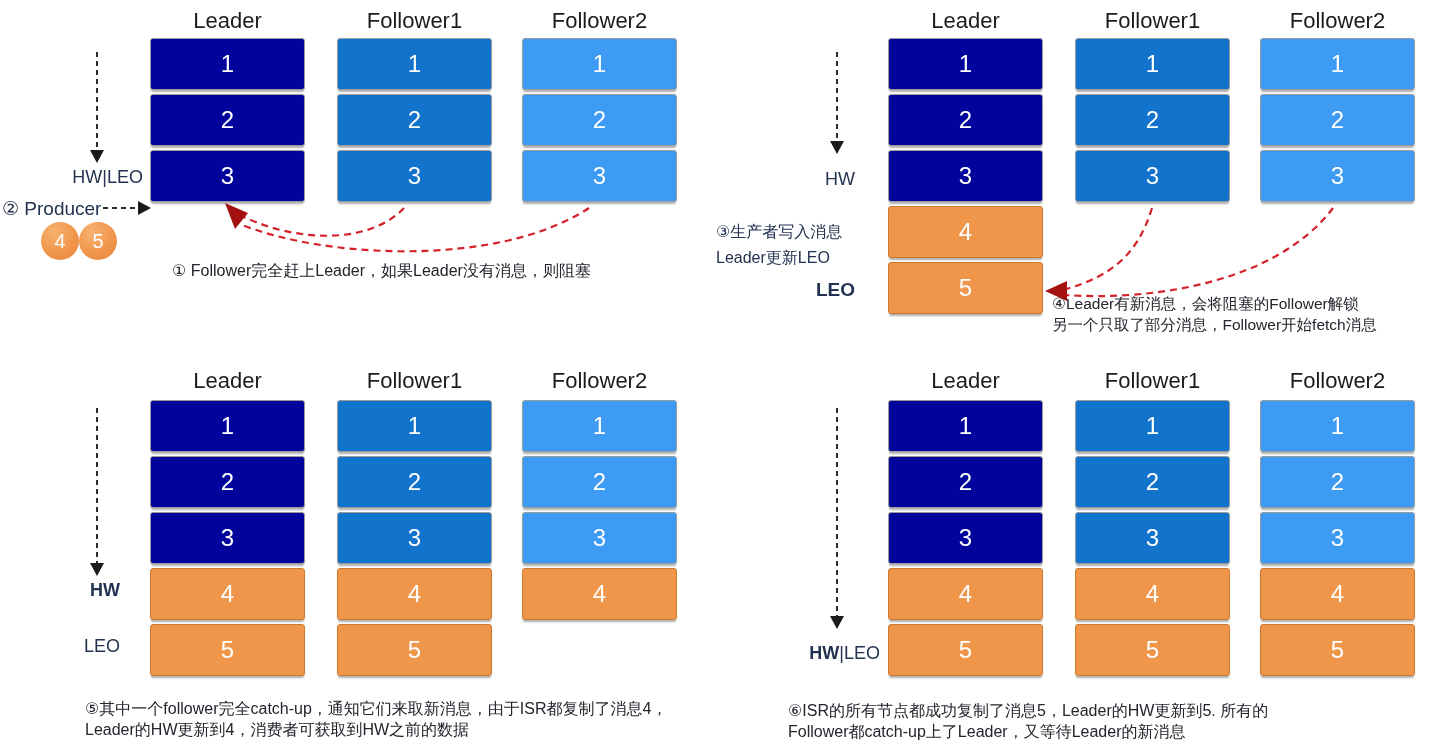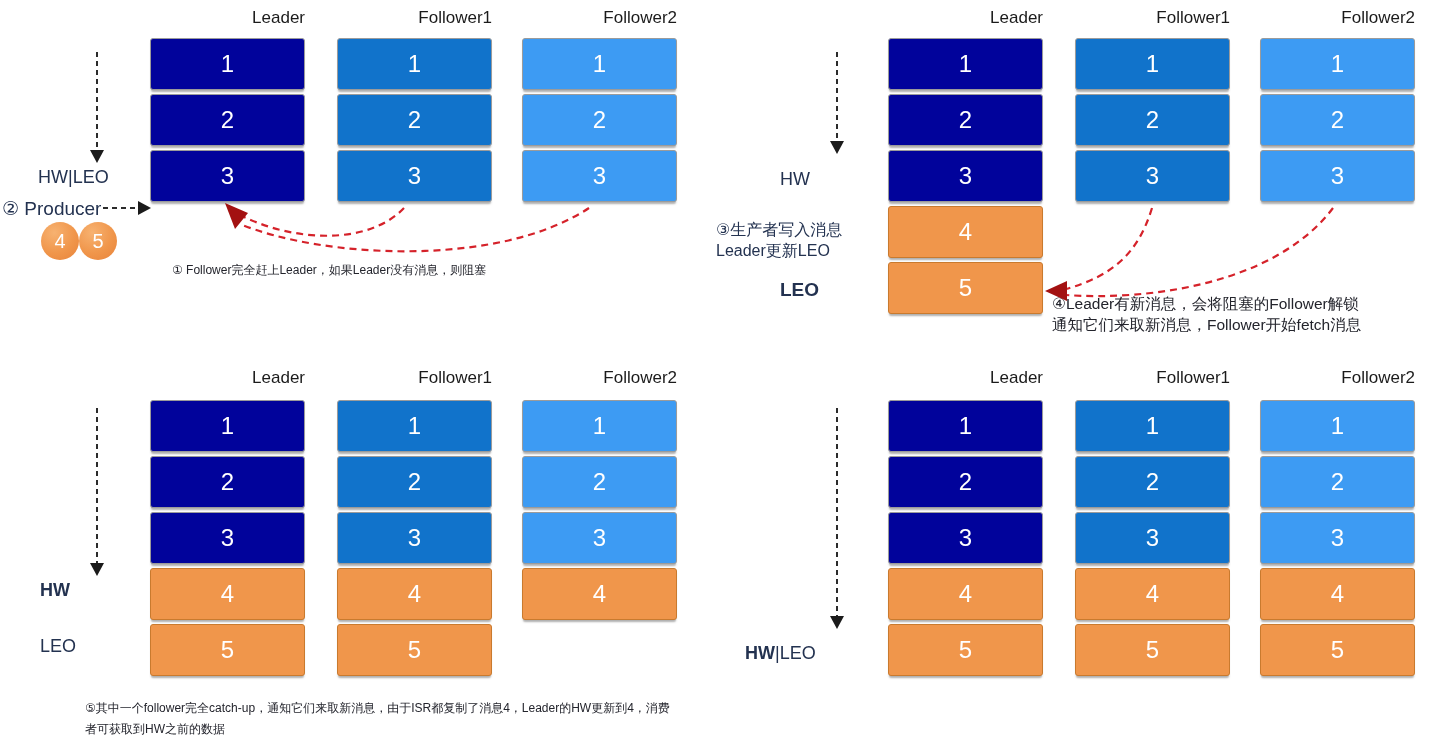--- a/index.html
+++ b/index.html
@@ -1,37 +1,37 @@
 <!DOCTYPE html>
 <html><head>
 <meta charset="utf-8">
 <style>
   html,body{margin:0;padding:0;background:#ffffff;}
   #canvas{
     position:relative;width:1431px;height:748px;background:#ffffff;overflow:hidden;
     font-family:"Liberation Sans","DejaVu Sans",sans-serif;
   }
-  .hdr{position:absolute;width:155px;text-align:right;font-size:17px;color:#1b1b1b;}
+  .hdr{position:absolute;width:155px;text-align:center;font-size:22px;color:#1b1b1b;}
   .col{position:absolute;width:155px;display:flex;flex-direction:column;gap:4px;}
   .blk{
     height:52px;border:1px solid #9b9b9b;border-radius:3px;
     display:flex;align-items:center;justify-content:center;
     color:#ffffff;font-size:24px;
     box-shadow:0 3px 2px -1px rgba(110,110,110,0.55);
     box-sizing:border-box;
   }
   .navy{background:#01039B;}
   .mid{background:#1173CB;}
   .light{background:#3D9BF3;}
   .orange{background:#F0964B;border-color:#c97a2e;}
   .sidelabel{position:absolute;color:#233250;font-size:18px;}
-  .right{text-align:left;}
+  .right{text-align:right;}
   .bold{font-weight:bold;}
-  .caption{position:absolute;color:#23242C;font-size:12px;line-height:21px;white-space:pre-line;}
-  .note{position:absolute;color:#233250;font-size:16px;line-height:21px;white-space:pre-line;}
+  .caption{position:absolute;color:#23242C;font-size:16px;line-height:21px;white-space:pre-line;}
+  .note{position:absolute;color:#233250;font-size:16px;line-height:26px;white-space:pre-line;}
   .pending{
     position:absolute;width:38px;height:38px;border-radius:50%;
     background:radial-gradient(circle at 35% 28%, #F7B271 0%, #F0964B 55%, #E8833A 100%);
     display:flex;align-items:center;justify-content:center;
     color:#ffffff;font-size:20px;
   }
   svg.overlay{position:absolute;left:0;top:0;z-index:6;pointer-events:none;}
 </style>
 </head>
 <body>
@@ -84,21 +84,21 @@
     <div class="blk light">1</div>
     <div class="blk light">2</div>
     <div class="blk light">3</div>
   </div>
 
   <div class="sidelabel right" style="left:780px;top:169px;width:75px">HW</div>
   <div class="note" style="left:716px;top:219px;width:170px">③生产者写入消息
 Leader更新LEO</div>
   <div class="sidelabel right bold" style="left:780px;top:279px;width:75px;font-size:19px">LEO</div>
   <div class="caption" style="left:1052px;top:293px;width:378px;font-size:15.5px">④Leader有新消息，会将阻塞的Follower解锁
-通知它们来取新消息，Follower开始fetch消息</div>
+另一个只取了部分消息，Follower开始fetch消息</div>
 
   <div class="hdr" style="left:150px;top:368px">Leader</div>
   <div class="hdr" style="left:337px;top:368px">Follower1</div>
   <div class="hdr" style="left:522px;top:368px">Follower2</div>
 
   <div class="col" style="left:150px;top:400px">
     <div class="blk navy">1</div>
     <div class="blk navy">2</div>
     <div class="blk navy">3</div>
     <div class="blk orange">4</div>
@@ -142,20 +142,22 @@
   </div>
   <div class="col" style="left:1260px;top:400px">
     <div class="blk light">1</div>
     <div class="blk light">2</div>
     <div class="blk light">3</div>
     <div class="blk orange">4</div>
     <div class="blk orange">5</div>
   </div>
 
   <div class="sidelabel right" style="left:745px;top:643px;width:135px"><span class="bold">HW</span><span>|LEO</span></div>
+  <div class="caption" style="left:788px;top:700px;width:640px">⑥ISR的所有节点都成功复制了消息5，Leader的HW更新到5. 所有的
+Follower都catch-up上了Leader，又等待Leader的新消息</div>
 
   <svg class="overlay" width="1431" height="748" viewBox="0 0 1431 748">
 
     <g>
       <line x1="97" y1="52" x2="97" y2="150" stroke="#2b2b2b" stroke-width="2" stroke-dasharray="5 4"></line>
       <polygon points="90,150 104,150 97,163" fill="#1b1b1b"></polygon>
     </g>
 
     <g>
       <line x1="103" y1="208" x2="138" y2="208" stroke="#2b2b2b" stroke-width="2" stroke-dasharray="5 4"></line>

